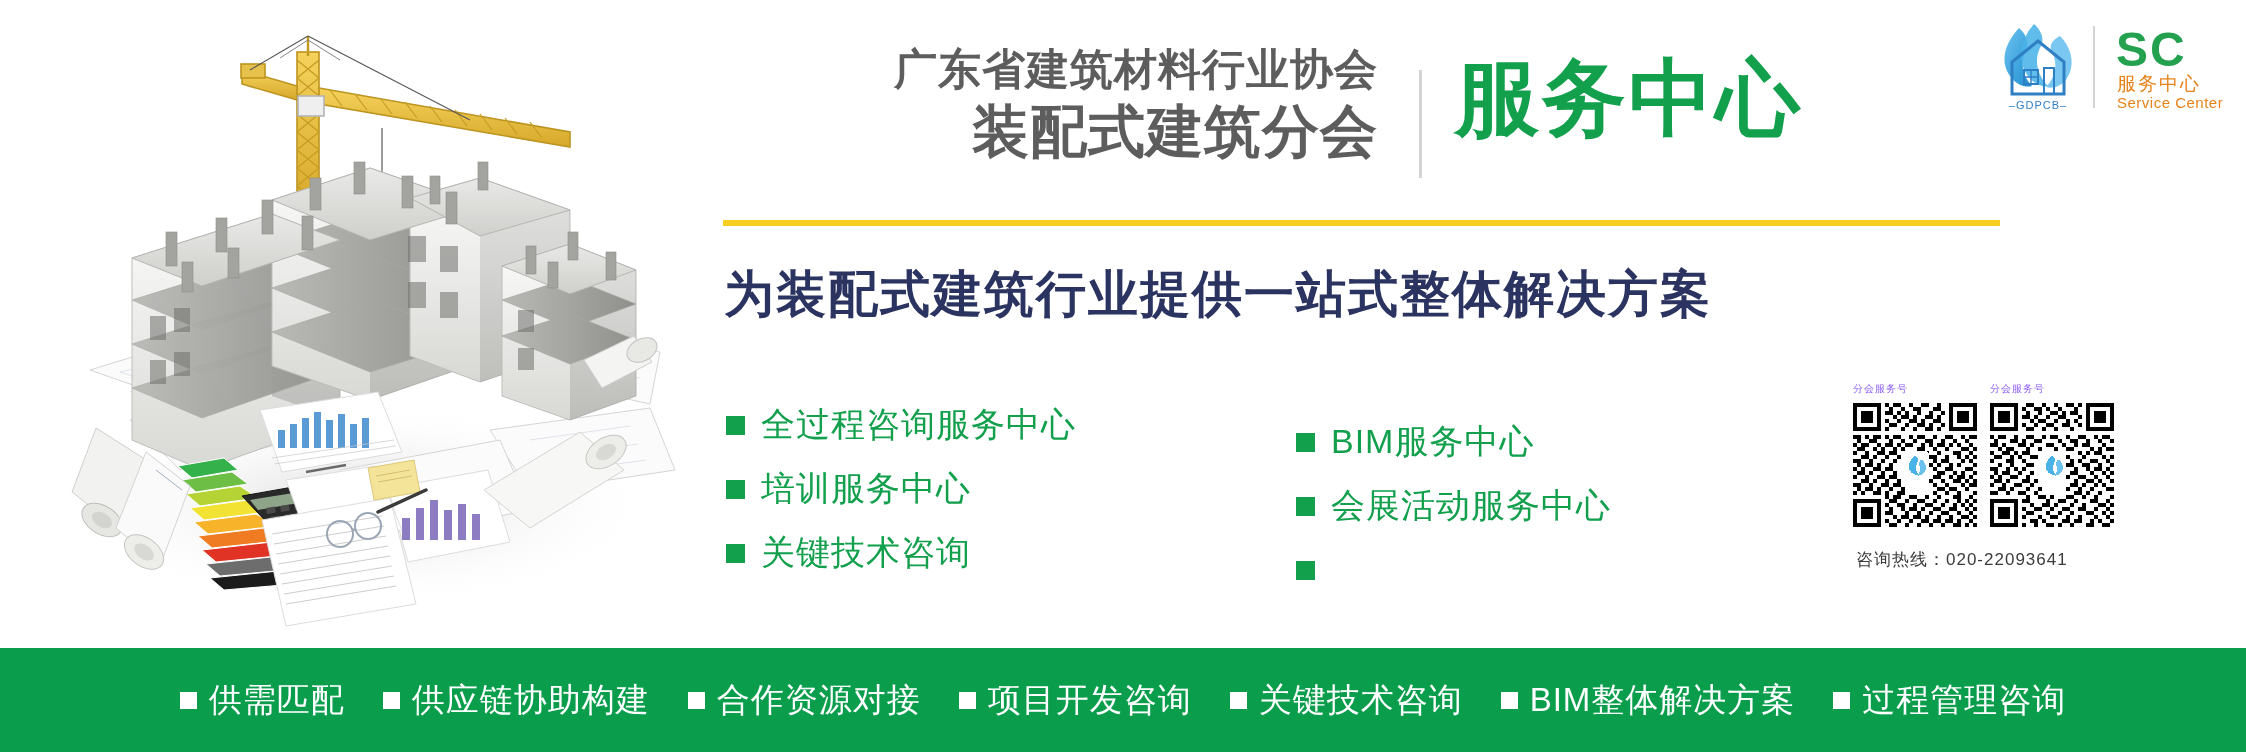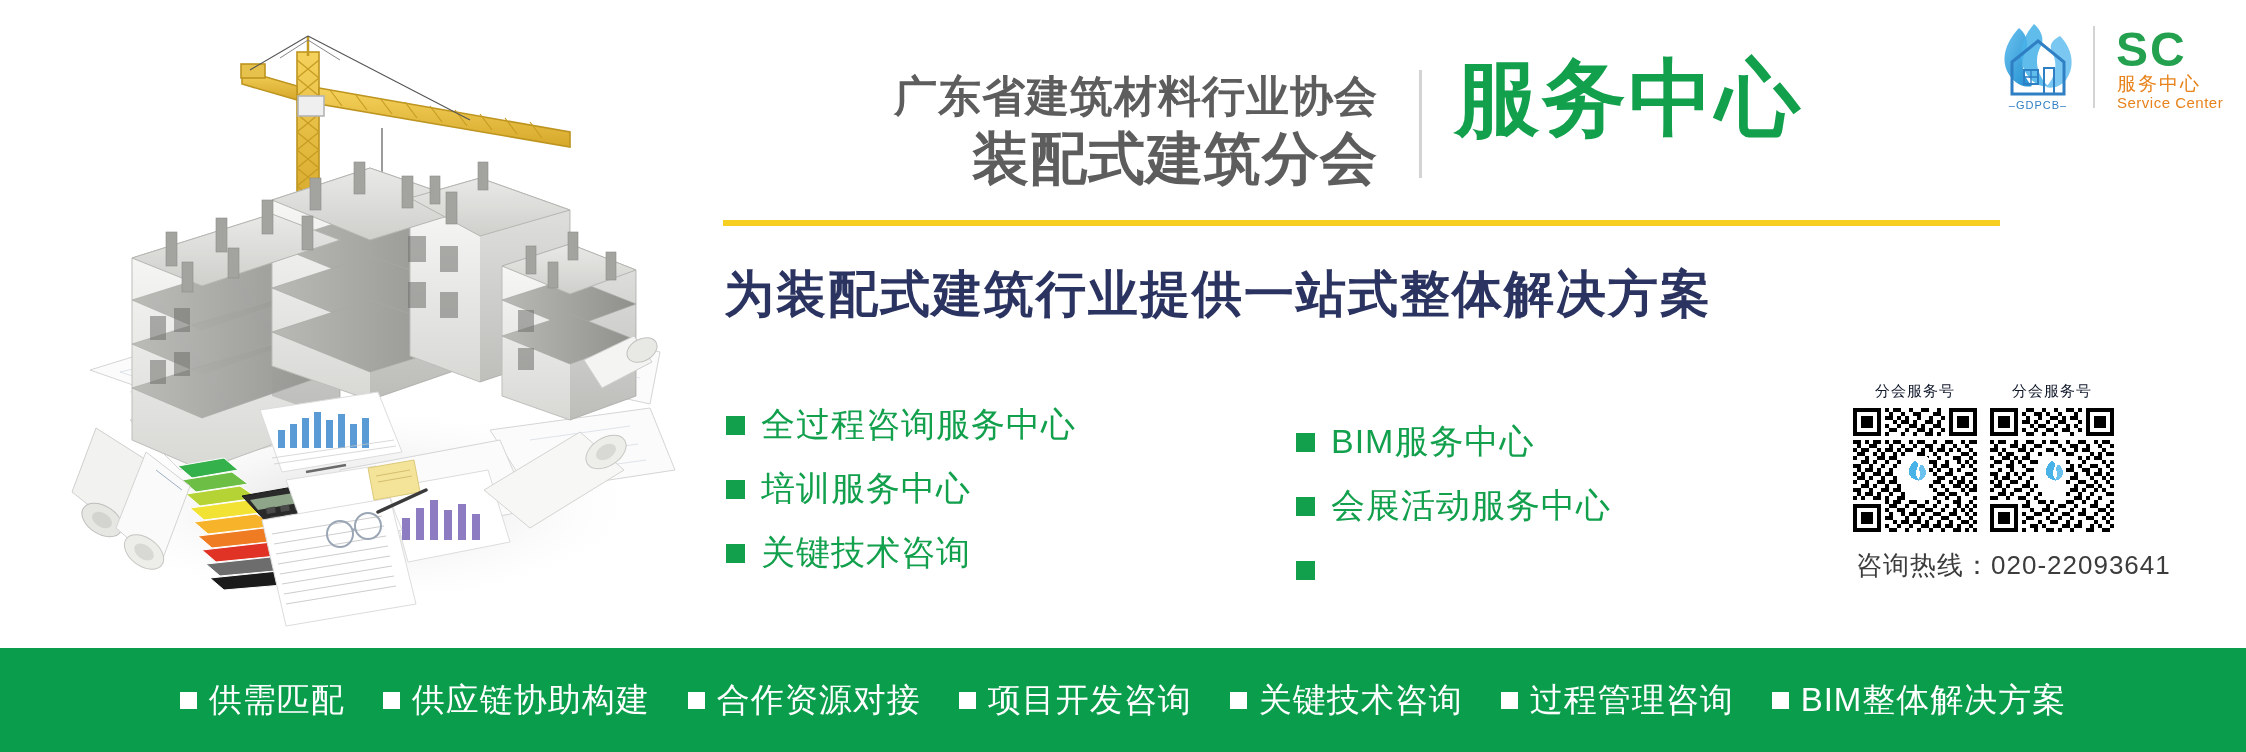--- a/index.html
+++ b/index.html
@@ -35,21 +35,20 @@
     top: 48px;
     width: 540px;
     text-align: right;
   }
   .assoc-line {
     color: #5d5d5d;
     font-weight: bold;
     letter-spacing: 1px;
     white-space: nowrap;
     line-height: 1.02;
-    margin-top: 27px;
   }
   .assoc-line-1 { font-size: 43px; }
   .assoc-line-2 { font-size: 57px; margin-top: 10px; }
 
   .title-divider {
     position: absolute;
     left: 1419px;
     top: 70px;
     width: 3px;
     height: 108px;
@@ -121,40 +120,40 @@
     width: 256px;
     height: 104px;
   }
   #logo svg { display: block; }
 
   
   .qr-group { position: absolute; }
   #qr-left  { left: 1853px; top: 382px; }
   #qr-right { left: 1990px; top: 382px; }
   .qr-caption {
-    font-size: 15px;
-    color: #0f172a;
-    text-align: center;
+    font-size: 10px;
+    color: #8b5cf6;
+    text-align: left;
     letter-spacing: 1px;
     margin-bottom: 7px;
     width: 124px;
   }
   .qr-box {
     width: 124px;
     height: 124px;
     background: #ffffff;
     position: relative;
   }
   .qr-box svg { display:block; width:124px; height:124px; }
 
   .hotline {
     position: absolute;
     left: 1856px;
     top: 548px;
-    font-size: 26px;
+    font-size: 17px;
     color: #3c3c3c;
     letter-spacing: 1px;
     white-space: nowrap;
   }
 
   
   #bottom-bar {
     position: absolute;
     left: 0;
     top: 648px;
@@ -1032,22 +1031,22 @@
       <div class="bar-item">
         <span class="bar-bullet"></span>
         <span class="bar-label">项目开发咨询</span>
       </div>
       <div class="bar-item">
         <span class="bar-bullet"></span>
         <span class="bar-label">关键技术咨询</span>
       </div>
       <div class="bar-item">
         <span class="bar-bullet"></span>
-        <span class="bar-label">过程管理咨询</span>
+        <span class="bar-label">BIM整体解决方案</span>
       </div>
       <div class="bar-item">
         <span class="bar-bullet"></span>
-        <span class="bar-label">BIM整体解决方案</span>
+        <span class="bar-label">过程管理咨询</span>
       </div>
     </div>
   </div>
 
 </div>
 
 </body></html>

